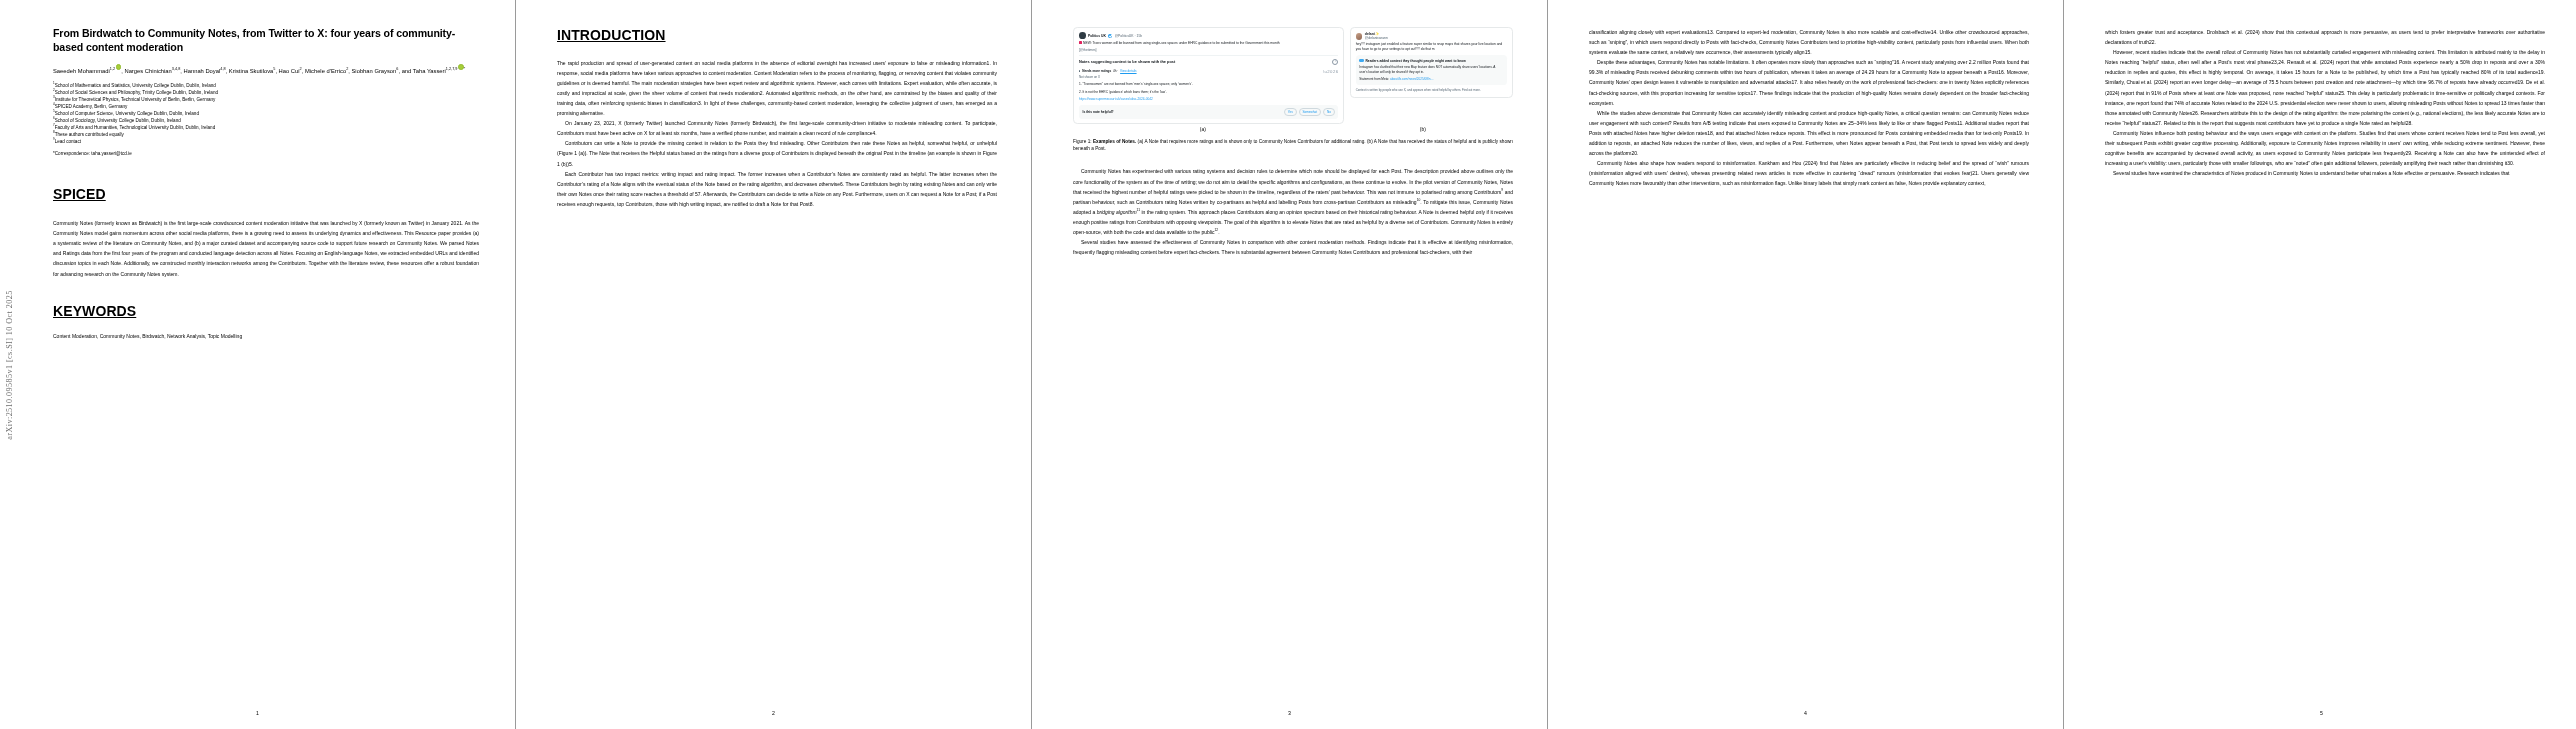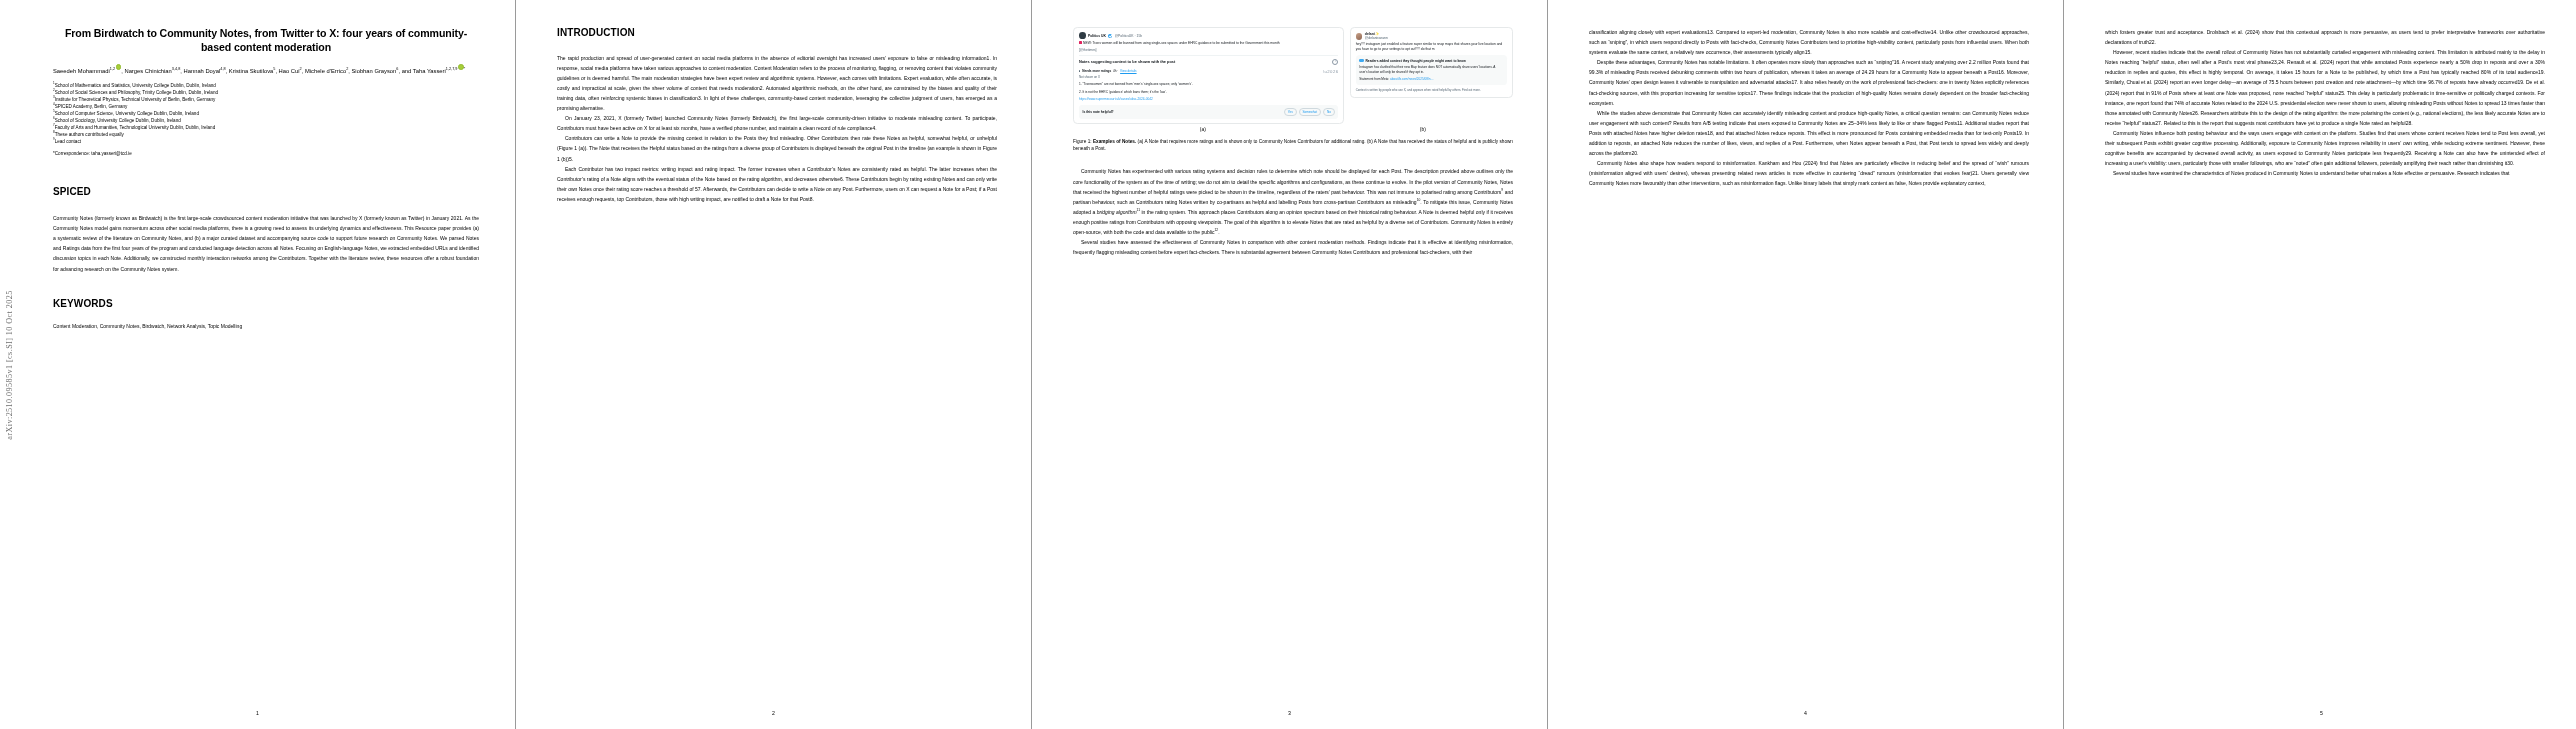--- a/index.html
+++ b/index.html
@@ -5,25 +5,25 @@
 <style>
   html,body{margin:0;padding:0;background:#7b7b7b;}
   body{font-family:"Liberation Sans",sans-serif;}
   .sheetwrap{width:2576px;height:729px;background:#808080;position:relative;overflow:hidden;}
   .pages{display:flex;height:729px;}
   .page{position:relative;background:#ffffff;height:729px;flex:0 0 515px;overflow:hidden;}
   .page + .page{border-left:0.6px solid #9a9a9a;}
   .pad{position:absolute;left:41px;right:34px;top:27px;bottom:43px;}
 
   
-  .ttl{font-size:10.6px;line-height:1.30;font-weight:bold;color:#000;letter-spacing:-0.1px;text-align:center;}
+  .ttl{font-size:10.6px;line-height:1.30;font-weight:bold;color:#000;letter-spacing:-0.1px;}
   .authors{font-size:5.8px;line-height:1.42;color:#000;margin-top:9.7px;}
   .affils{font-size:4.6px;line-height:1.52;color:#000;margin-top:8px;}
   .corr{font-size:4.6px;line-height:1.5;margin-top:5.5px;color:#000;}
-  h2.sec{font-size:10px;font-weight:bold;letter-spacing:0.1px;margin:0;color:#000;}
+  h2.sec{font-size:14px;font-weight:bold;letter-spacing:0.1px;margin:0;color:#000;text-decoration:underline;}
   .body{font-size:5px;line-height:2.02;text-align:justify;color:#000;
         -webkit-hyphens:auto;hyphens:auto;}
   .body p{margin:0;}
   .body p.ind{text-indent:8px;}
   sup{font-size:0.66em;vertical-align:super;line-height:0;}
   .kw{font-size:5px;line-height:1.8;color:#000;}
   .pnum{position:absolute;bottom:13.4px;left:0;right:0;text-align:center;font-size:5.2px;color:#000;}
 
   .arxiv{position:absolute;left:-1.2px;top:0;height:729px;width:20.7px;}
   .arxiv span{

